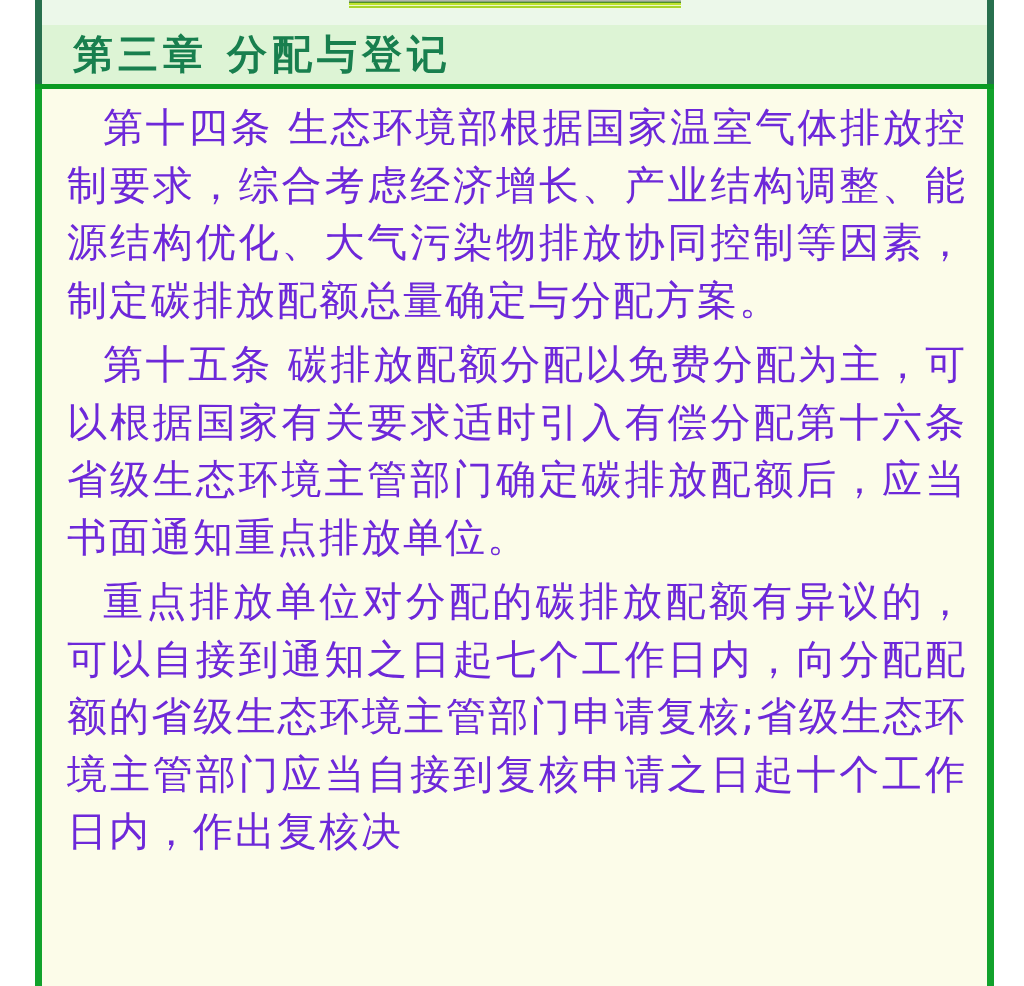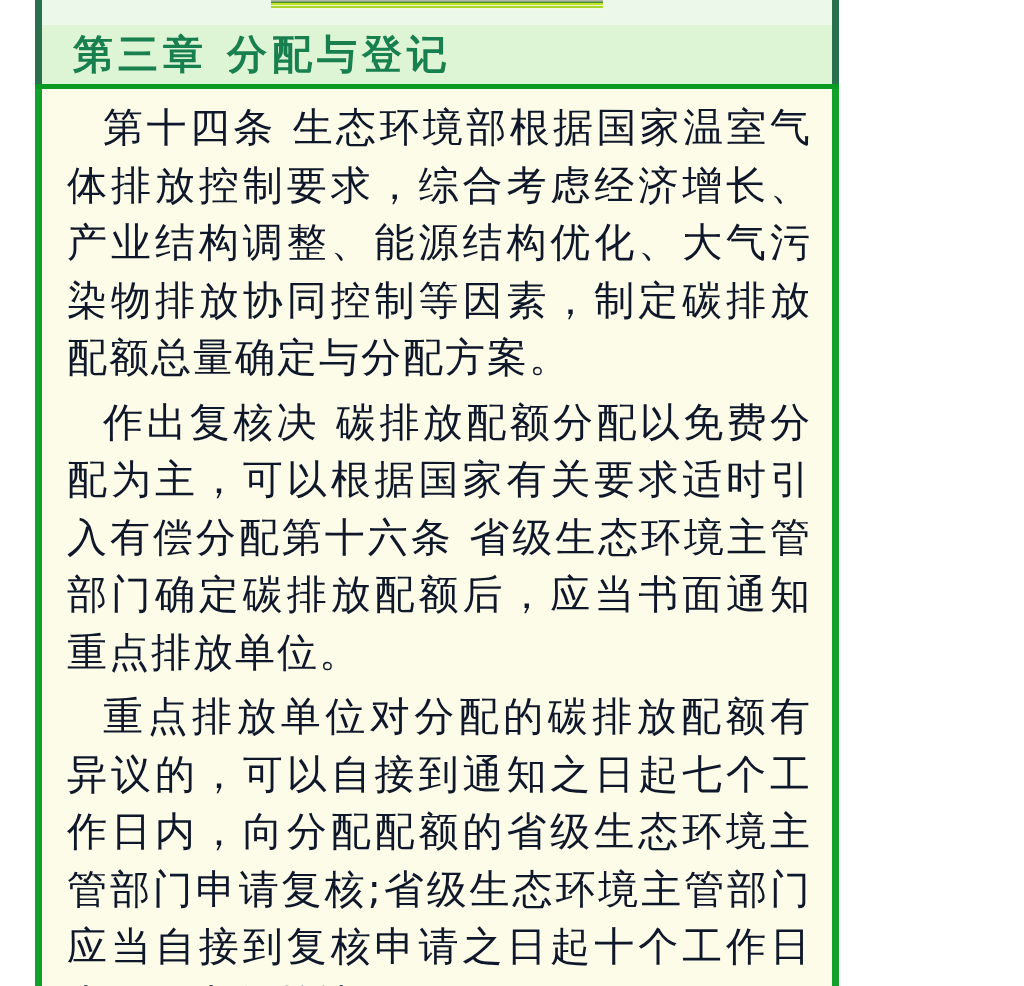--- a/index.html
+++ b/index.html
@@ -8,21 +8,21 @@
     width: 1024px;
     height: 986px;
     overflow: hidden;
     background: #ffffff;
     font-family: "DejaVu Sans", "Liberation Sans", sans-serif;
   }
   .doc-frame {
     position: absolute;
     left: 35px;
     top: 0;
-    width: 804px;
+    width: 959px;
     height: 986px;
   }
   
   .strip-section {
     height: 25px;
     background: #ecf8ea;
     border-left: 7px solid #28704e;
     border-right: 7px solid #28704e;
     box-sizing: border-box;
   }
@@ -72,21 +72,21 @@
     border-right: 7px solid #12a22c;
     box-sizing: border-box;
     padding: 10px 20px 0 25px;
     overflow: hidden;
   }
   .doc-content p {
     margin: 0 0 7px 0;
     font-size: 40px;
     line-height: 57.5px;
     letter-spacing: 2px;
-    color: #0f172a;
+    color: #6d28d9;
     text-align: justify;
     text-indent: 36px;
     font-weight: 500;
   }
 </style>
 </head>
 <body>
 
 <div class="doc-frame">
 
@@ -95,17 +95,17 @@
   </div>
 
   <div class="chapter-header">
     <h1 class="chapter-title">第三章 分配与登记</h1>
   </div>
 
   <div class="header-divider"></div>
 
   <div class="doc-content">
     <p>第十四条 生态环境部根据国家温室气体排放控制要求，综合考虑经济增长、产业结构调整、能源结构优化、大气污染物排放协同控制等因素，制定碳排放配额总量确定与分配方案。</p>
-    <p>作出复核决 碳排放配额分配以免费分配为主，可以根据国家有关要求适时引入有偿分配第十六条 省级生态环境主管部门确定碳排放配额后，应当书面通知重点排放单位。</p>
+    <p>第十五条 碳排放配额分配以免费分配为主，可以根据国家有关要求适时引入有偿分配第十六条 省级生态环境主管部门确定碳排放配额后，应当书面通知重点排放单位。</p>
     <p>重点排放单位对分配的碳排放配额有异议的，可以自接到通知之日起七个工作日内，向分配配额的省级生态环境主管部门申请复核;省级生态环境主管部门应当自接到复核申请之日起十个工作日内，作出复核决</p>
   </div>
 
 </div>
 
 </body></html>

